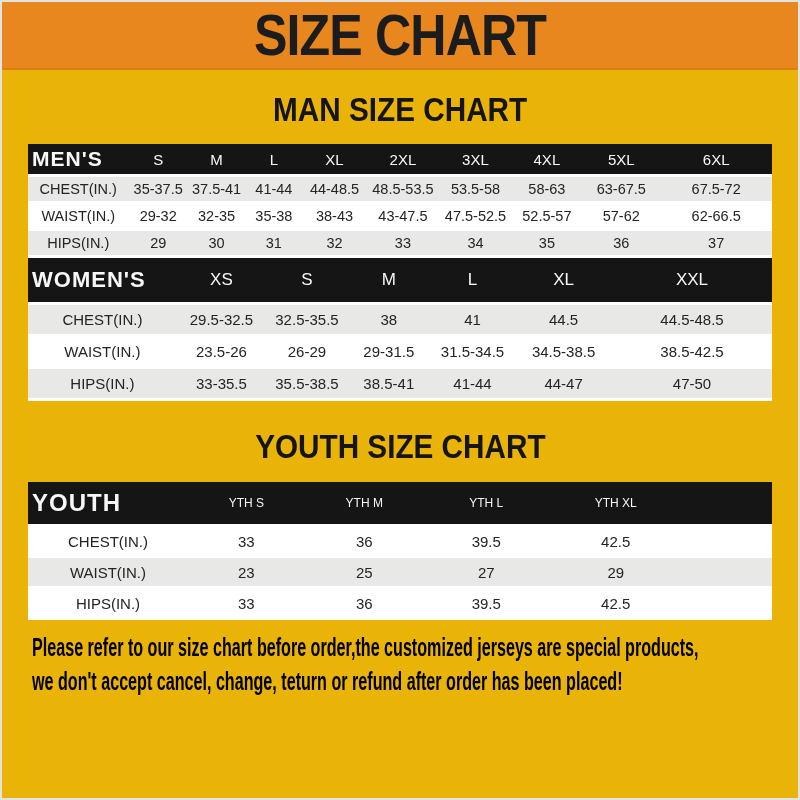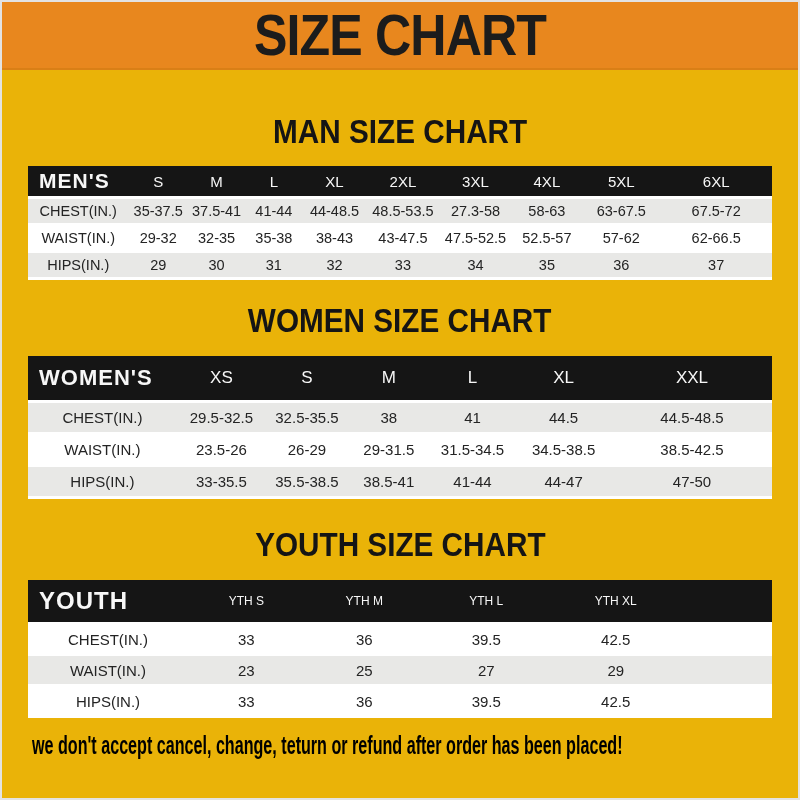--- a/index.html
+++ b/index.html
@@ -47,42 +47,42 @@
   }
   .section-heading .cond {
     display: inline-block;
     transform: scaleX(0.9);
     font-size: 33px;
     font-weight: bold;
     letter-spacing: 0px;
     color: #151515;
     white-space: nowrap;
   }
-  .heading-wrap-men   { padding-bottom: 14px; margin-top: 42px; }
+  .heading-wrap-men   { padding-top: 20px; padding-bottom: 14px; }
   .heading-wrap-women { padding-top: 21px; padding-bottom: 15px; }
   .heading-wrap-youth { padding-top: 26px; padding-bottom: 15px; }
   
   .size-table {
     width: 744px;
     margin: 0 auto;
     border-collapse: separate;
     border-spacing: 0;
     table-layout: fixed;
   }
   .size-table th {
     background: #151515;
     color: #f7f7f7;
     font-weight: normal;
     text-align: center;
     border-bottom: 3px solid #ffffff;
     padding: 0;
   }
   .size-table th:first-child {
     text-align: left;
-    padding-left: 11px;
+    padding-left: 4px;
     font-weight: bold;
     letter-spacing: 1px;
   }
   .size-table td {
     text-align: center;
     color: #242424;
     border-bottom: 3px solid #ffffff;
     padding: 0;
   }
   .row-gray  td { background: #E8E8E6; }
@@ -160,21 +160,21 @@
           </tr>
         </thead>
         <tbody>
           <tr class="row-gray">
             <td>CHEST(IN.)</td>
             <td>35-37.5</td>
             <td>37.5-41</td>
             <td>41-44</td>
             <td>44-48.5</td>
             <td>48.5-53.5</td>
-            <td>27.3-58</td>
+            <td>53.5-58</td>
             <td>58-63</td>
             <td>63-67.5</td>
             <td>67.5-72</td>
           </tr>
           <tr class="row-white">
             <td>WAIST(IN.)</td>
             <td>29-32</td>
             <td>32-35</td>
             <td>35-38</td>
             <td>38-43</td>
@@ -194,25 +194,20 @@
             <td>34</td>
             <td>35</td>
             <td>36</td>
             <td>37</td>
           </tr>
         </tbody>
       </table>
   </section>
 
   <section>
-    <div class="heading-wrap-women">
-      <h2 class="section-heading">
-        <span class="cond">WOMEN SIZE CHART</span>
-      </h2>
-    </div>
     <table class="size-table women-table">
         <colgroup>
           <col style="width: 20%;">
           <col style="width: 12%;">
           <col style="width: 11%;">
           <col style="width: 11%;">
           <col style="width: 11.5%;">
           <col style="width: 13%;">
           <col style="width: 21.5%;">
         </colgroup>
@@ -308,17 +303,20 @@
             <td>39.5</td>
             <td>42.5</td>
             <td></td>
           </tr>
         </tbody>
       </table>
   </section>
 
   <footer class="notice">
     <p class="notice-line">
+      <span class="cond-red">Please refer to our size chart before order,the customized jerseys are special products,</span>
+    </p>
+    <p class="notice-line">
       <span class="cond-red">we don't accept cancel, change, teturn or refund after order has been placed!</span>
     </p>
   </footer>
 
 </div>
 
 </body></html>

